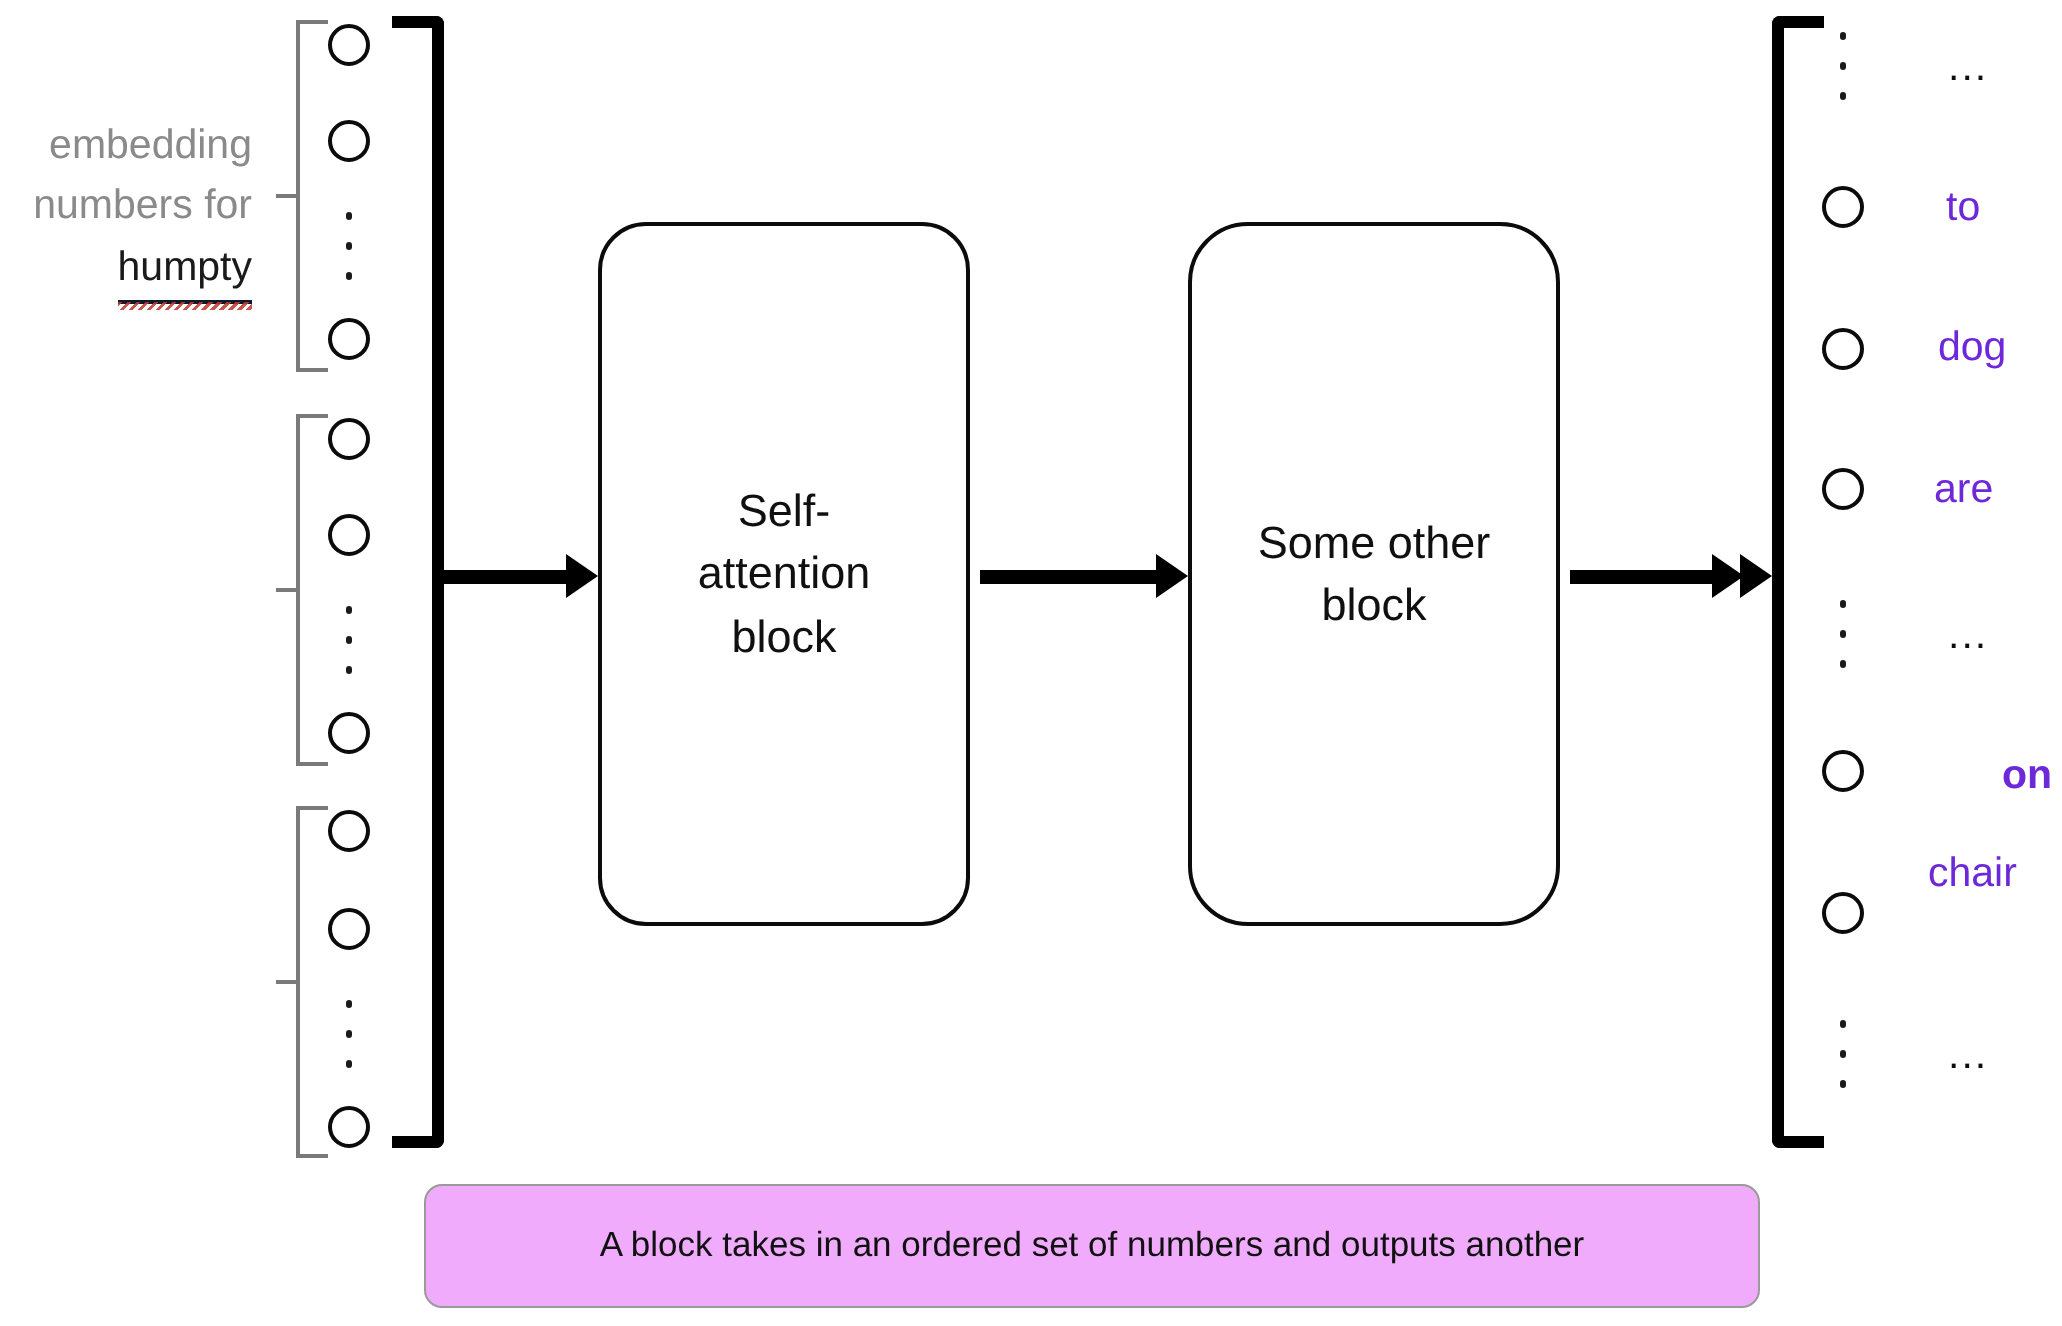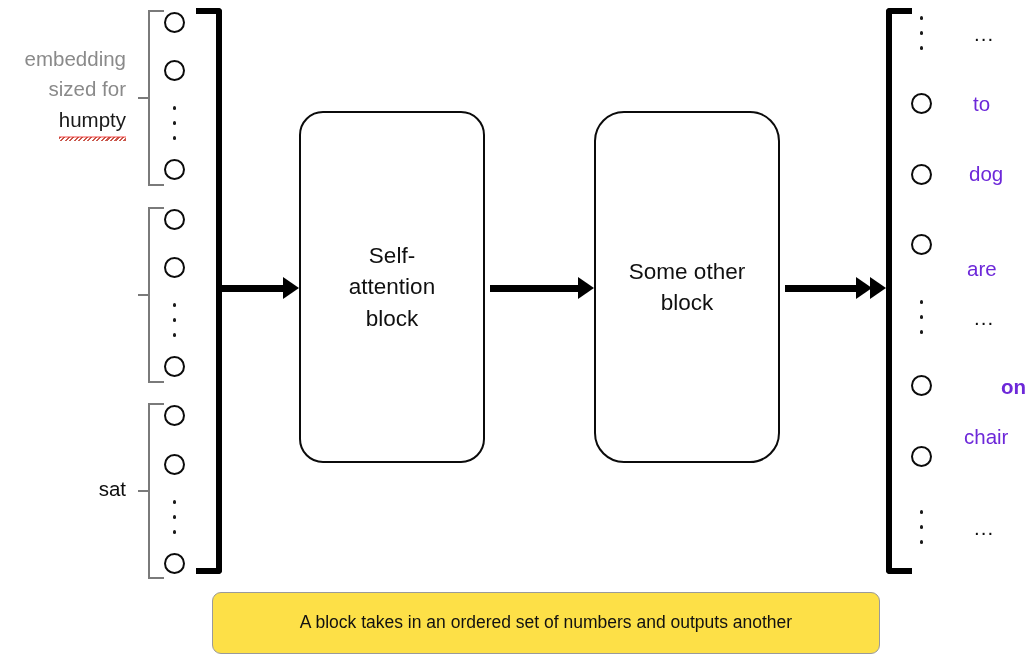--- a/index.html
+++ b/index.html
@@ -78,21 +78,21 @@
     font-size: 20.5px;
     color: #0d0d0d;
     white-space: nowrap;
     line-height: 1.48;
   }
   .label.gray { color: #8a8a8a; }
   .label.right-al { text-align: right; }
 
   .misspelled {
     color: #1a1a1a;
-    border-bottom: 2px solid #fca5a5;
+    border-bottom: 2px solid #0f172a;
     padding-bottom: 1px;
     position: relative;
     display: inline-block;
   }
   .misspelled::after {
     content: "";
     position: absolute;
     left: 0; right: 0;
     bottom: -5px;
     height: 4px;
@@ -147,45 +147,42 @@
     color: #0d0d0d;
     letter-spacing: 1px;
   }
 
   
   .caption {
     position: absolute;
     box-sizing: border-box;
     border: 1.4px solid #9a9a9a;
     border-radius: 9px;
-    background: #fde047;
+    background: #f0abfc;
     display: flex;
     align-items: center;
     justify-content: center;
     font-size: 17.5px;
     color: #111;
     line-height: 1.45;
     padding: 6px 14px;
   }
 </style>
 </head>
 <body>
 
 <div id="canvas">
 
-  <div class="label gray right-al" style="left:0px; top:44px; width:126px;">
+  <div class="label gray right-al" style="left:0px; top:58px; width:126px;">
     <span>embedding</span><br>
-    <span>sized for</span><br>
+    <span>numbers for</span><br>
     <span class="misspelled">humpty</span>
   </div>
 
 
-  <div class="label right-al" style="left:0px; top:474px; width:126px;">
-    <span>sat</span>
-  </div>
 
   <div class="gbracket" style="left:148px; top:10px; height:176px;"></div>
   <div class="gtick" style="left:138px; top:97px;"></div>
 
   <div class="gbracket" style="left:148px; top:207px; height:176px;"></div>
   <div class="gtick" style="left:138px; top:294px;"></div>
 
   <div class="gbracket" style="left:148px; top:403px; height:176px;"></div>
   <div class="gtick" style="left:138px; top:490px;"></div>
 
@@ -263,21 +260,21 @@
   <div class="node" style="left:911px; top:446px;"></div>
   <div class="vdots" style="left:919px; top:510px;">
     <i></i>
       <i></i>
       <i></i>
   </div>
 
   <div class="hdots" style="left:974px; top:22px;">...</div>
   <div class="token" style="left:973px; top:92px;">to</div>
   <div class="token" style="left:969px; top:162px;">dog</div>
-  <div class="token" style="left:967px; top:233px;margin-top:24px;">are</div>
+  <div class="token" style="left:967px; top:233px;">are</div>
   <div class="hdots" style="left:974px; top:306px;">...</div>
   <div class="token bold" style="left:966px; top:374px;">
     <span>on</span><span class="check">✓</span>
   </div>
   <div class="token" style="left:964px; top:425px;">chair</div>
   <div class="hdots" style="left:974px; top:516px;">...</div>
 
   <div class="caption" style="left:212px; top:592px; width:668px; height:62px;">
     <div>
       <span>A block takes in an ordered set of numbers and outputs another</span><br>

